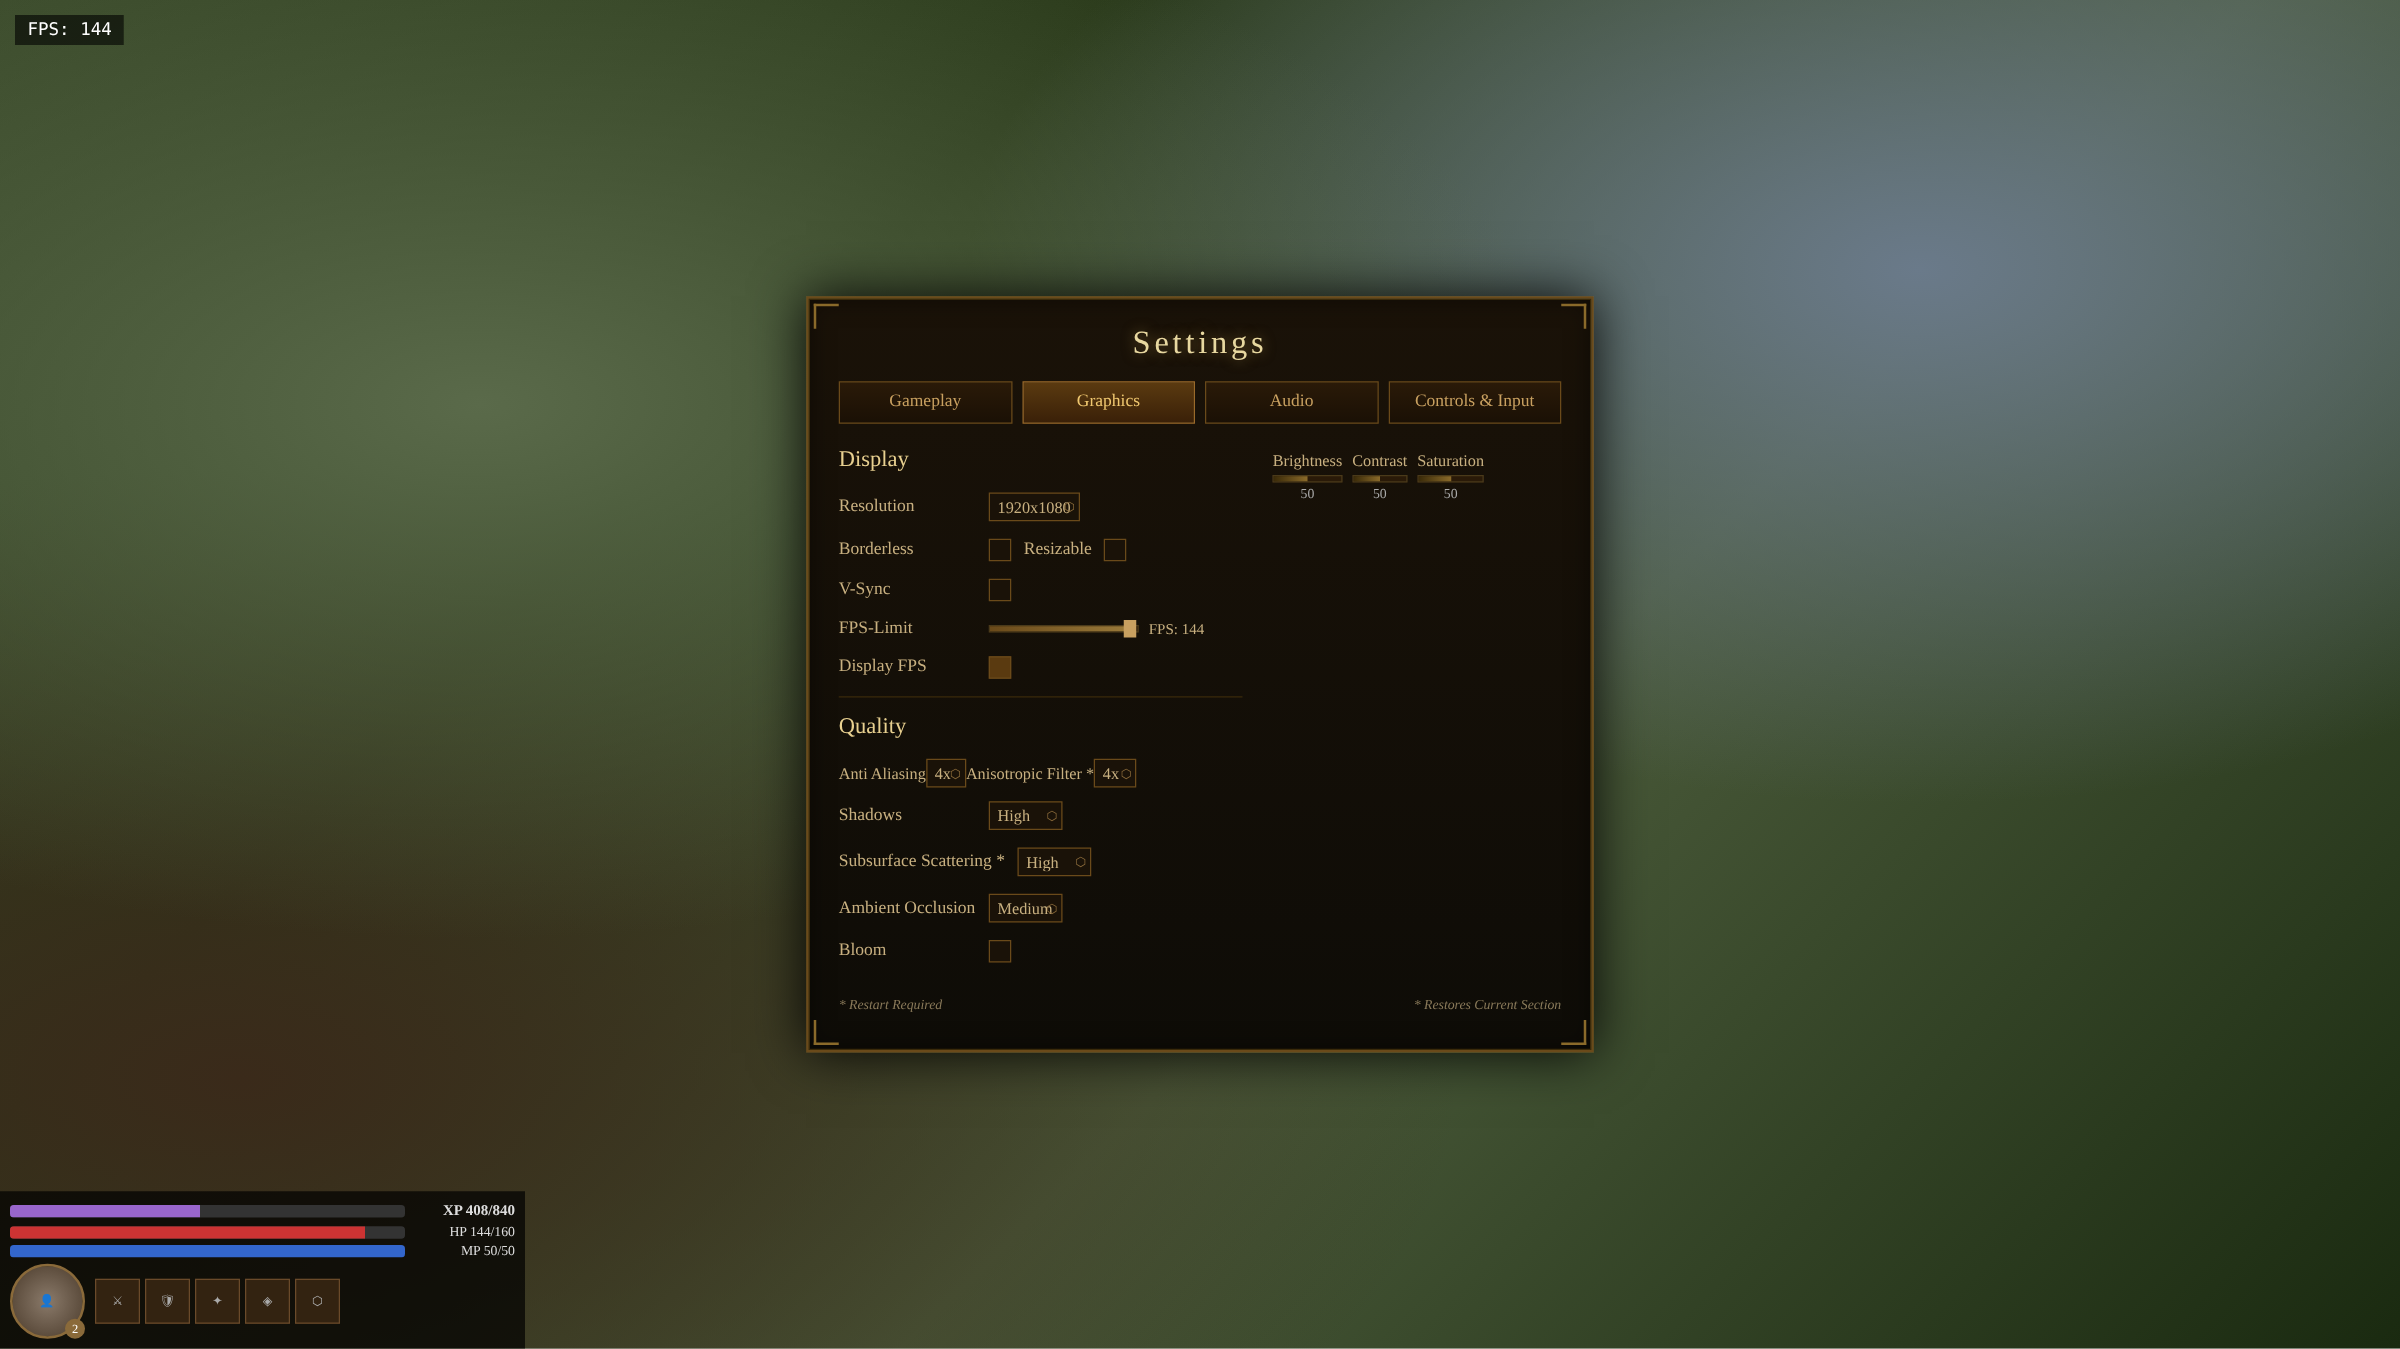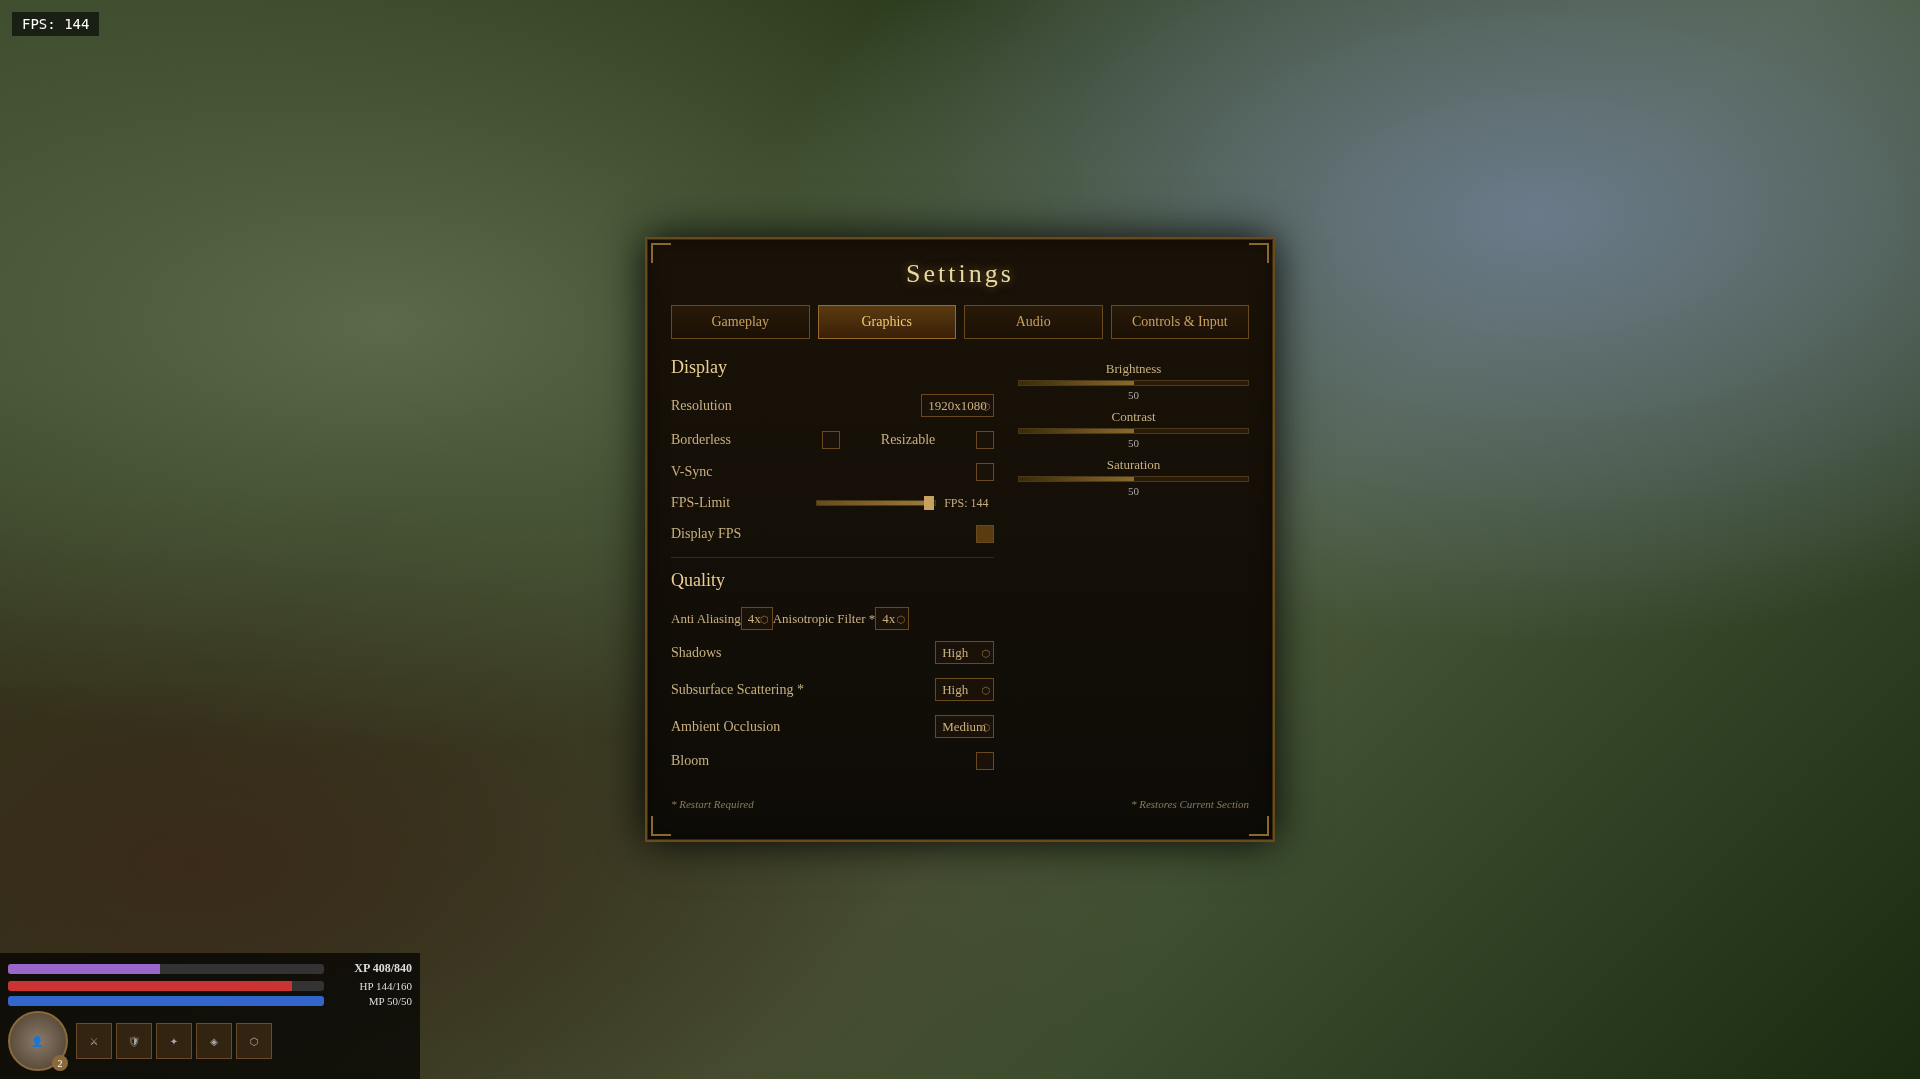--- a/index.html
+++ b/index.html
@@ -241,21 +241,20 @@
       flex: 1;
       padding-top: 4px;
     }
 
     
     .setting-row {
       display: flex;
       align-items: center;
       margin-bottom: 14px;
       gap: 10px;
-      justify-content: space-between;
     }
 
     .setting-label {
       color: #c8b080;
       font-size: 14px;
       min-width: 110px;
     }
 
     
     .dropdown {
@@ -354,21 +353,21 @@
 
     .slider-label {
       color: #c8b080;
       font-size: 12px;
       min-width: 50px;
     }
 
     
     .bright-slider-group {
       display: flex;
-      flex-direction: column;
+      flex-direction: row;
       gap: 8px;
     }
 
     .bright-slider-item {
       display: flex;
       flex-direction: column;
       gap: 3px;
     }
 
     .bright-slider-name {

